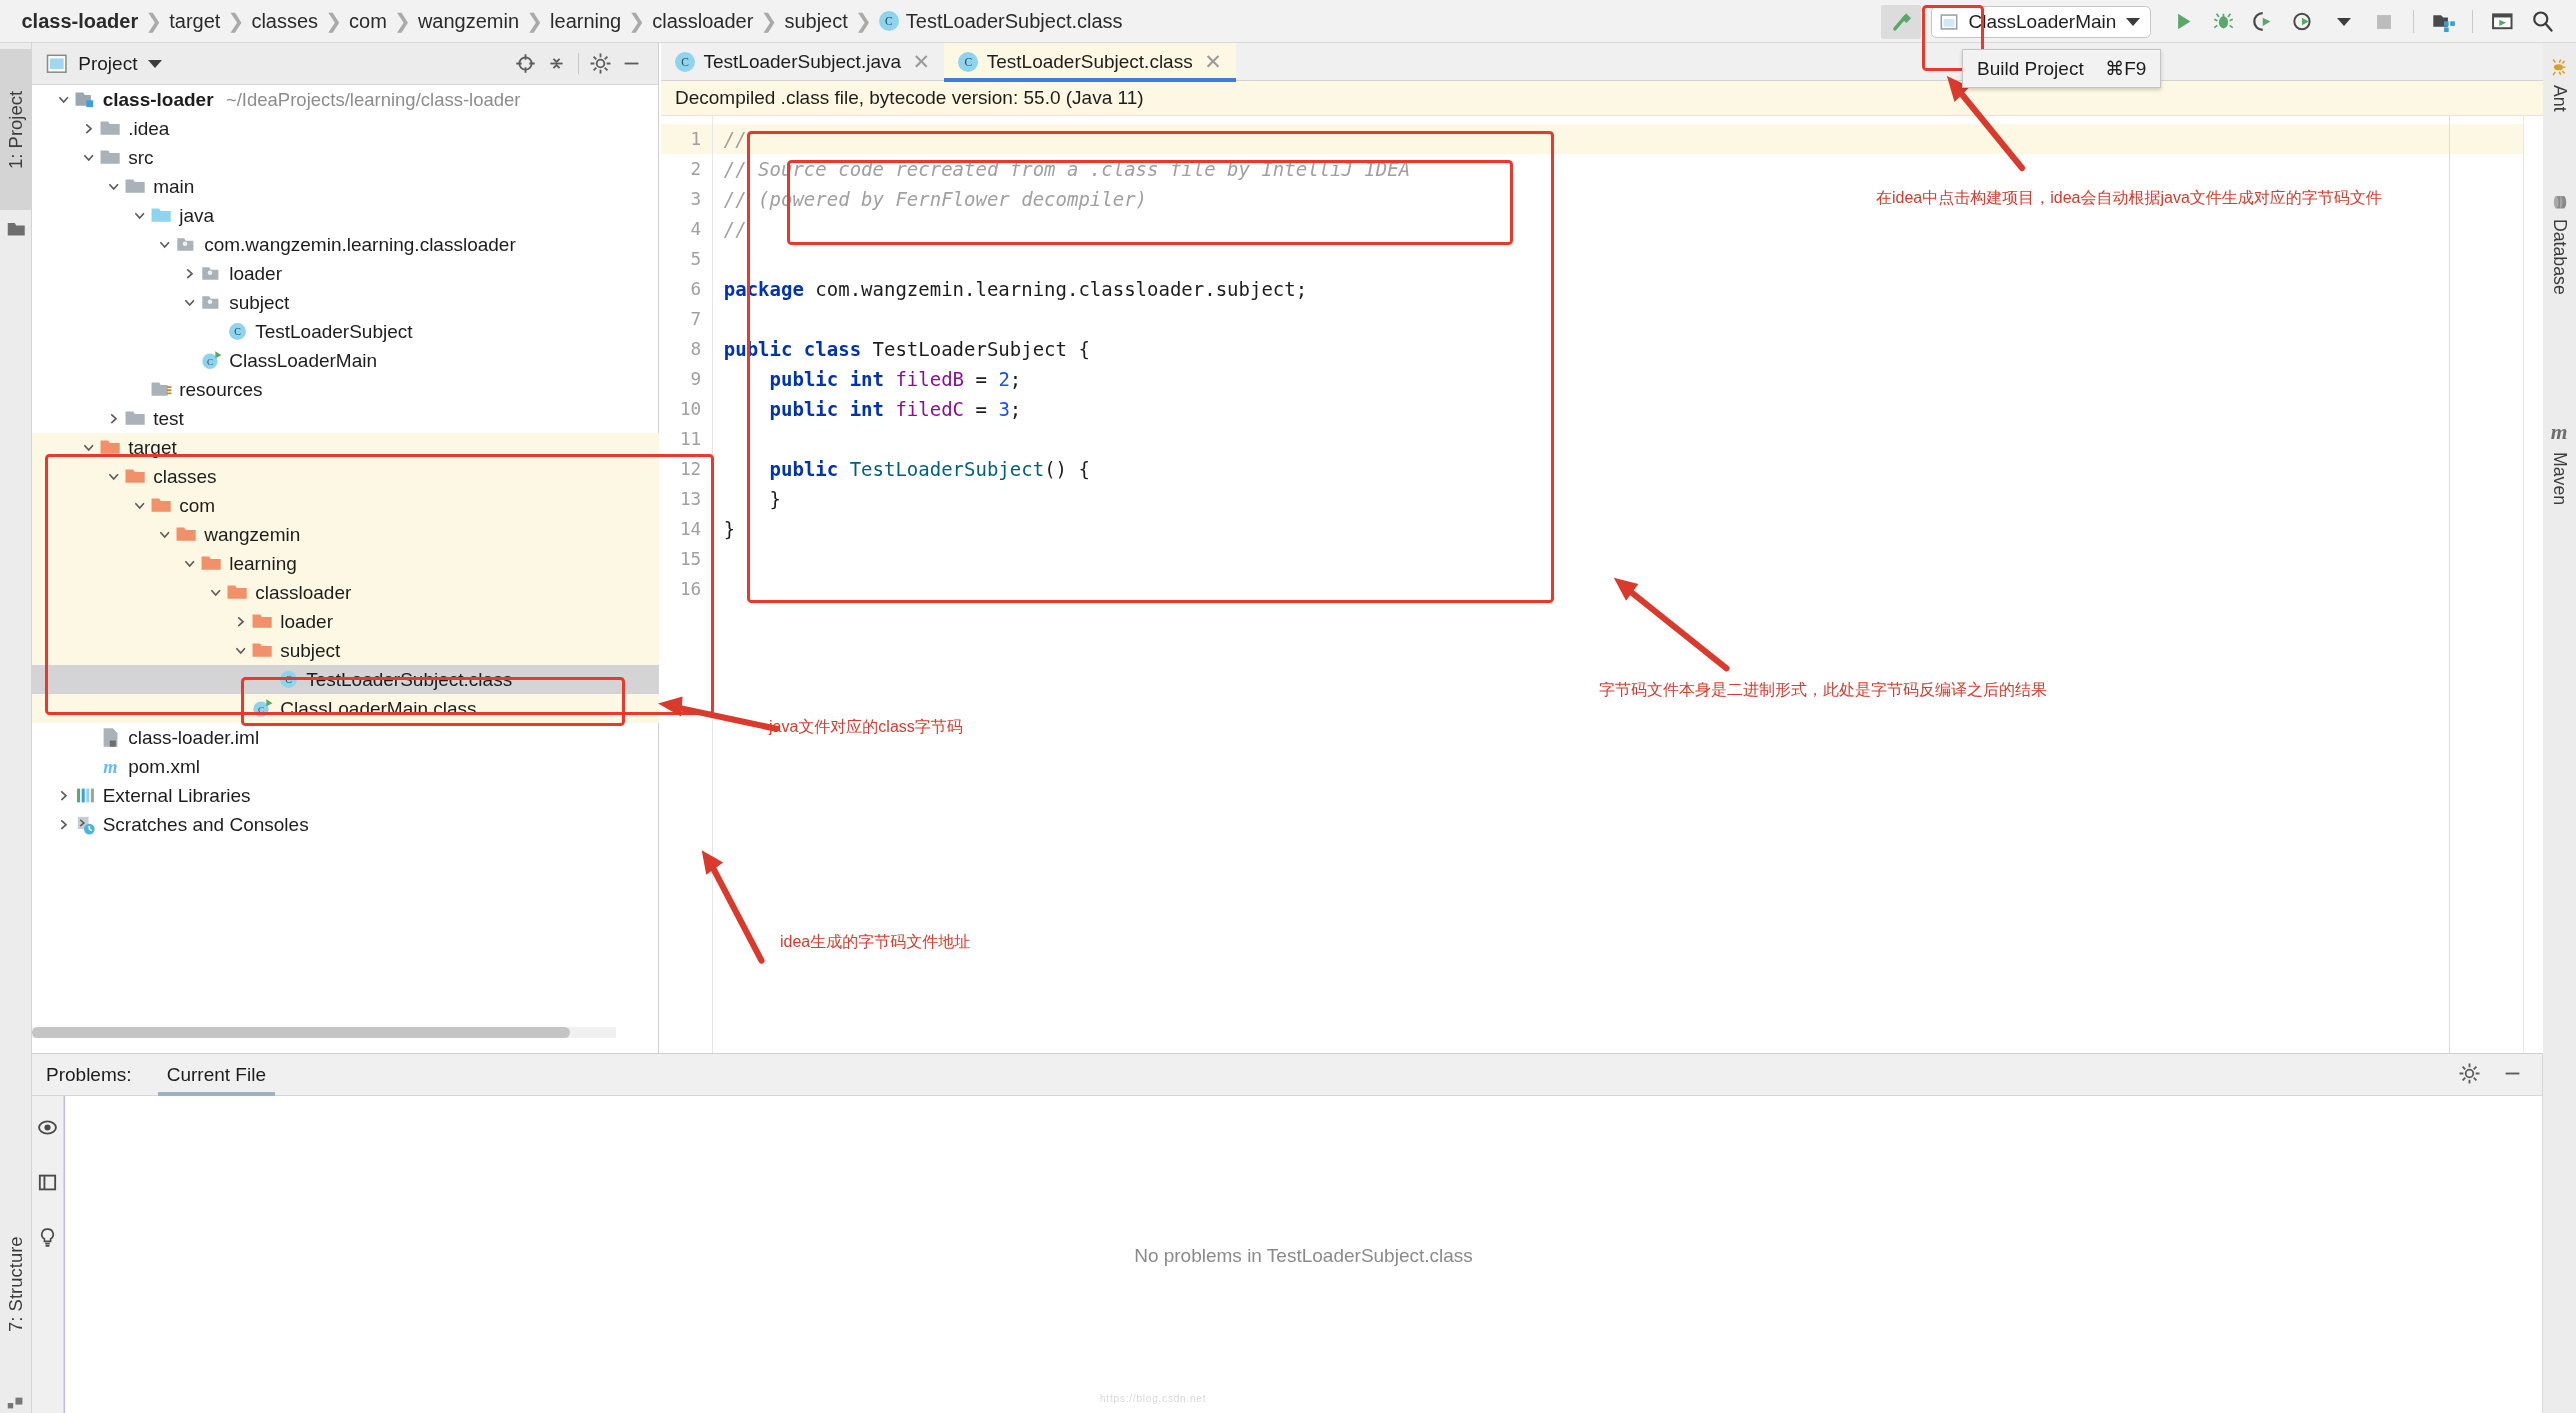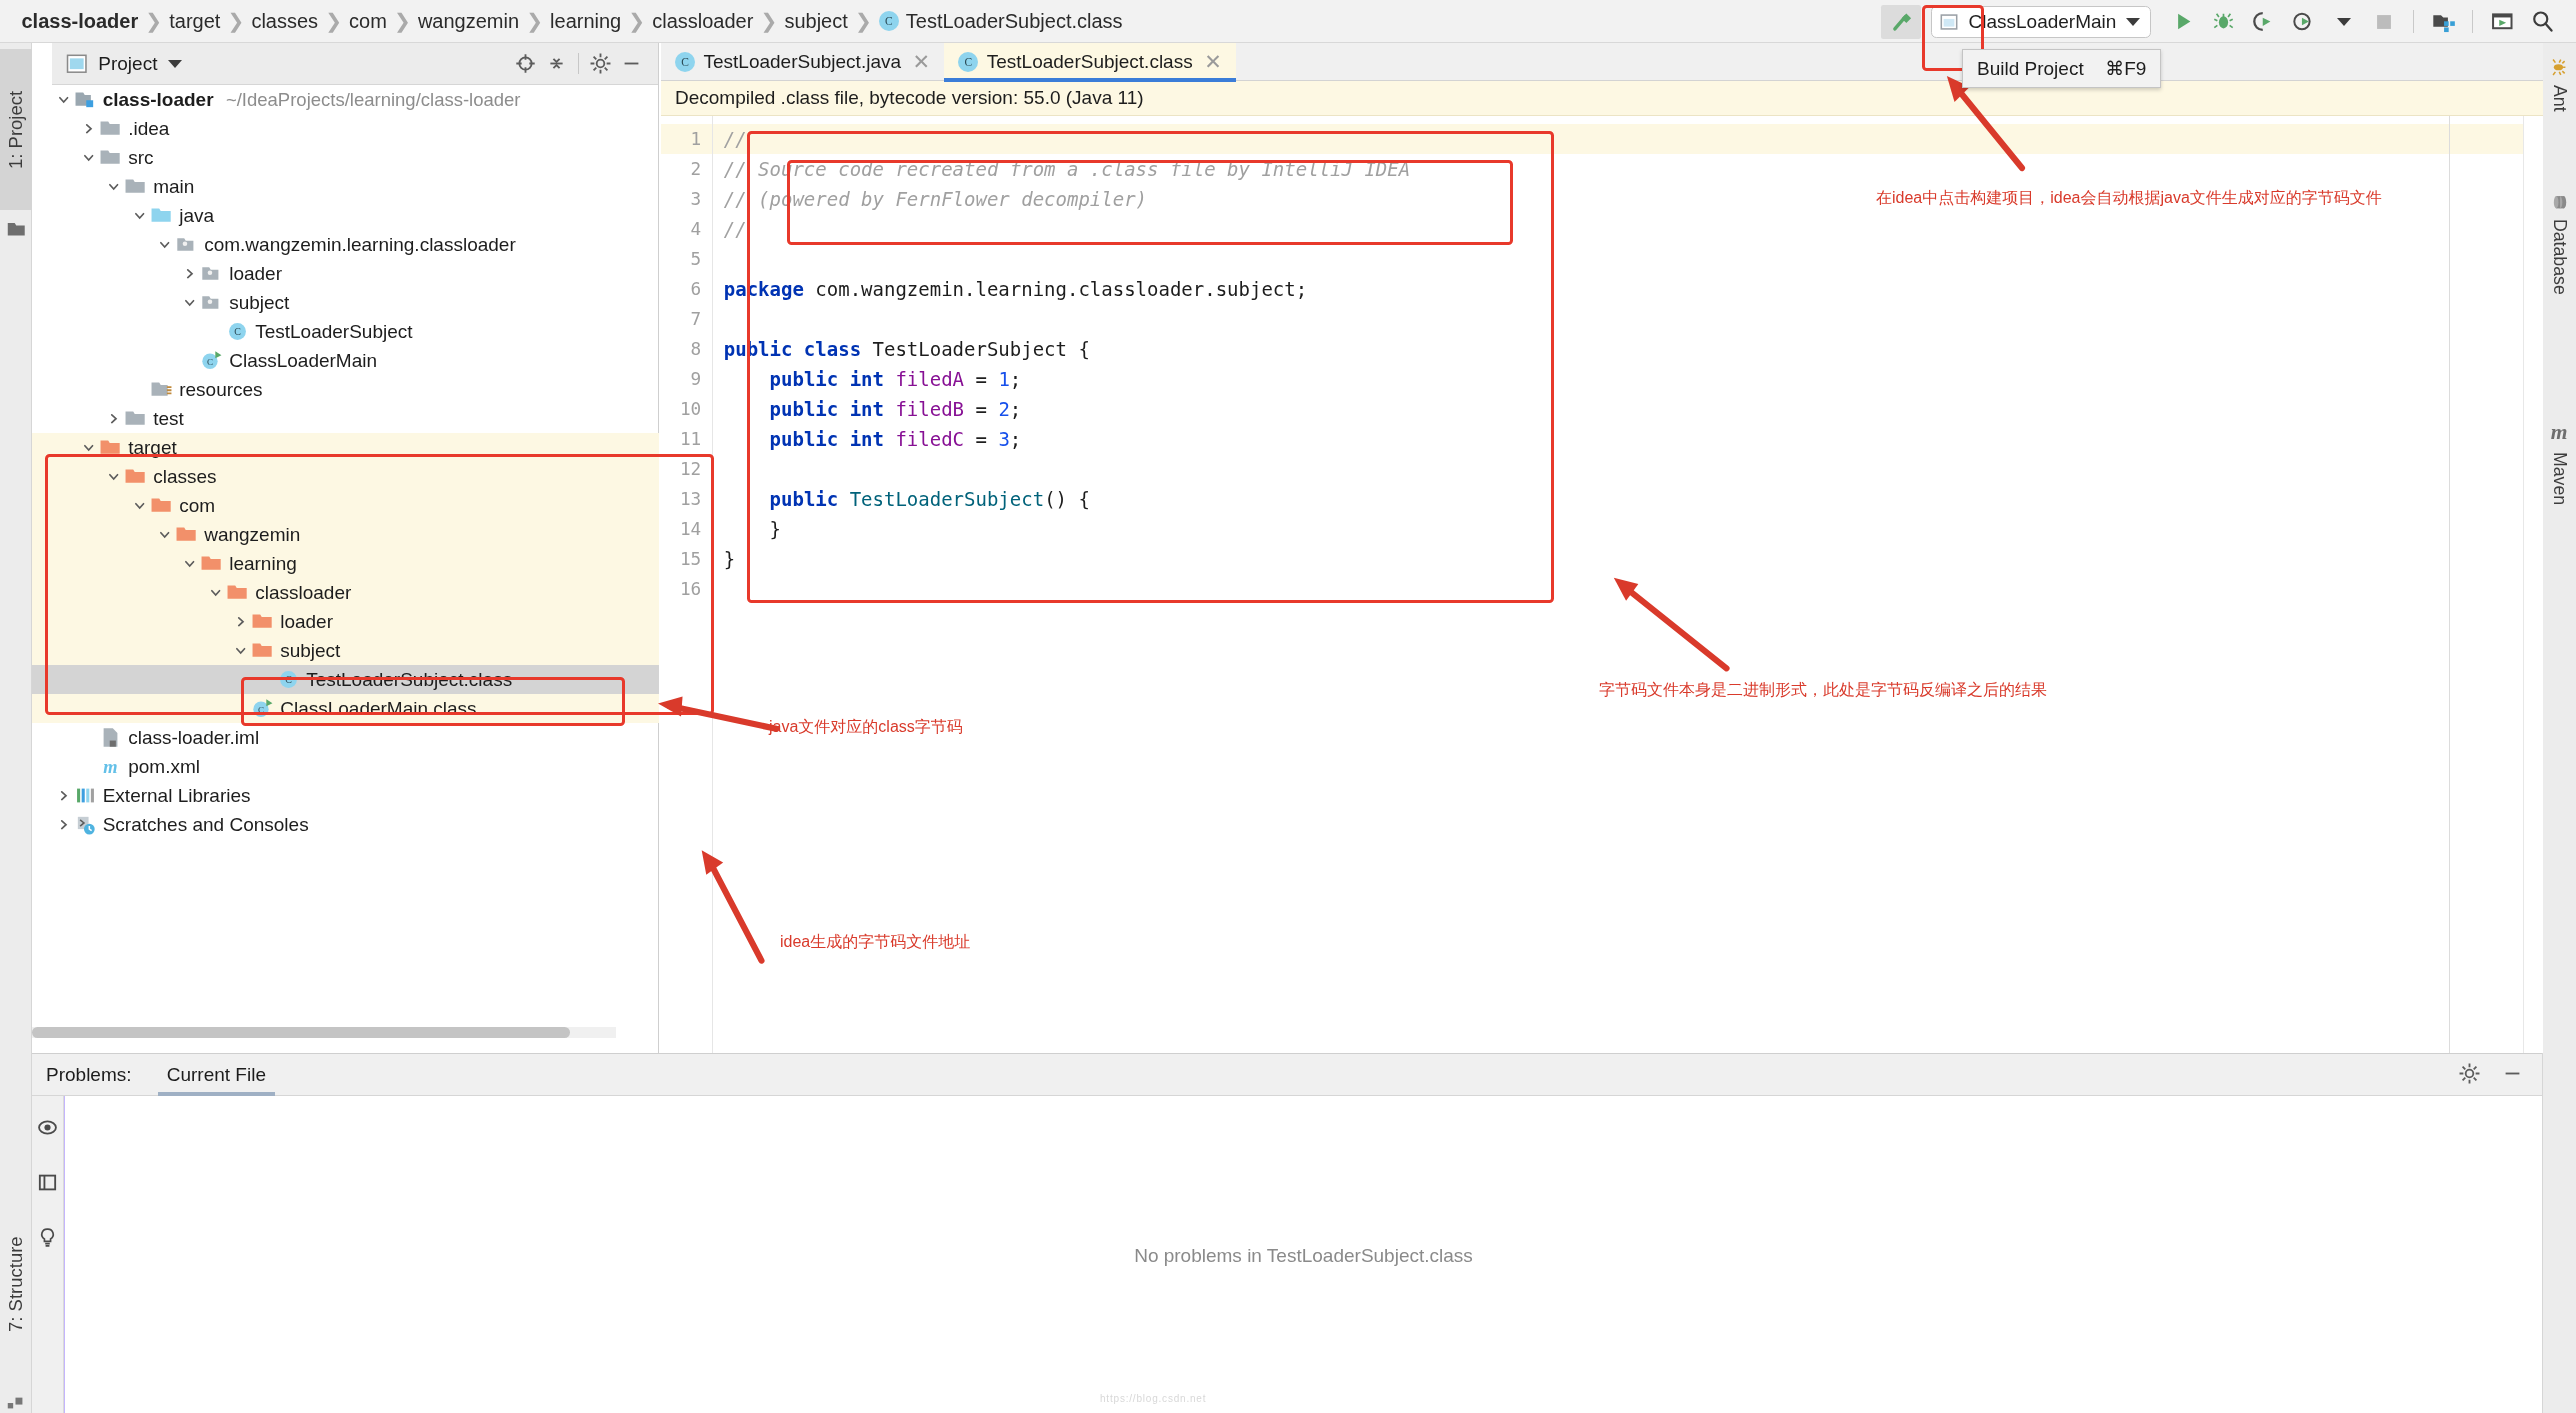--- a/index.html
+++ b/index.html
@@ -91,21 +91,21 @@
     padding-top: 7.7px; gap: 7.7px;
   }
 
   
   .projpanel {
     position: absolute; left: 32px; top: 43px; width: 627px; height: 1010px;
     background: #ffffff; border-right: 0.8px solid #cfcfcf;
   }
   .proj-header {
     height: 42px; background: #ececec; border-bottom: 0.8px solid #d6d6d6;
-    display: flex; align-items: center; padding: 0 10.8px 0 14px; margin-left: 20px;
+    display: flex; align-items: center; padding: 0 10.8px 0 14px;
   }
   .proj-header .title { font-size: 19px; color: #1d1d1d; margin-left: 10.8px; }
   .proj-header .spacer { flex: 1; }
   .hdr-icon { width: 31px; height: 31px; display:flex; align-items:center; justify-content:center; }
   .vline { width:0.8px; height:21.5px; background:#c7c7c7; margin: 0 6.2px; }
 
   .tree { position: absolute; left: 0; top: 42px; width: 627px; height: 968px; overflow: hidden; }
   .trow {
     position: relative; height: 29px; display: flex; align-items: center;
     font-size: 19px; color: #1d1d1d; white-space: nowrap;
@@ -743,21 +743,20 @@
         </div>
       <div class="codelines" id="codelines">
           <div class="cline hl"><span class="cmt">//</span></div>
           <div class="cline"><span class="cmt">// Source code recreated from a .class file by IntelliJ IDEA</span></div>
           <div class="cline"><span class="cmt">// (powered by FernFlower decompiler)</span></div>
           <div class="cline"><span class="cmt">//</span></div>
           <div class="cline"></div>
           <div class="cline"><span class="kw">package</span><span> com.wangzemin.learning.classloader.subject;</span></div>
           <div class="cline"></div>
           <div class="cline"><span class="kw">public class</span><span> TestLoaderSubject {</span></div>
-          <div class="cline"><span>    </span><span class="kw">public int</span><span> </span><span class="fld">filedA</span><span> = </span><span class="num">1</span><span>;</span></div>
           <div class="cline"><span>    </span><span class="kw">public int</span><span> </span><span class="fld">filedB</span><span> = </span><span class="num">2</span><span>;</span></div>
           <div class="cline"><span>    </span><span class="kw">public int</span><span> </span><span class="fld">filedC</span><span> = </span><span class="num">3</span><span>;</span></div>
           <div class="cline"></div>
           <div class="cline"><span>    </span><span class="kw">public</span><span> </span><span class="ctor">TestLoaderSubject</span><span>() {</span></div>
           <div class="cline"><span>    }</span></div>
           <div class="cline"><span>}</span></div>
           <div class="cline"></div>
         </div>
     </div>
     <div class="editor-vsplit"></div>

